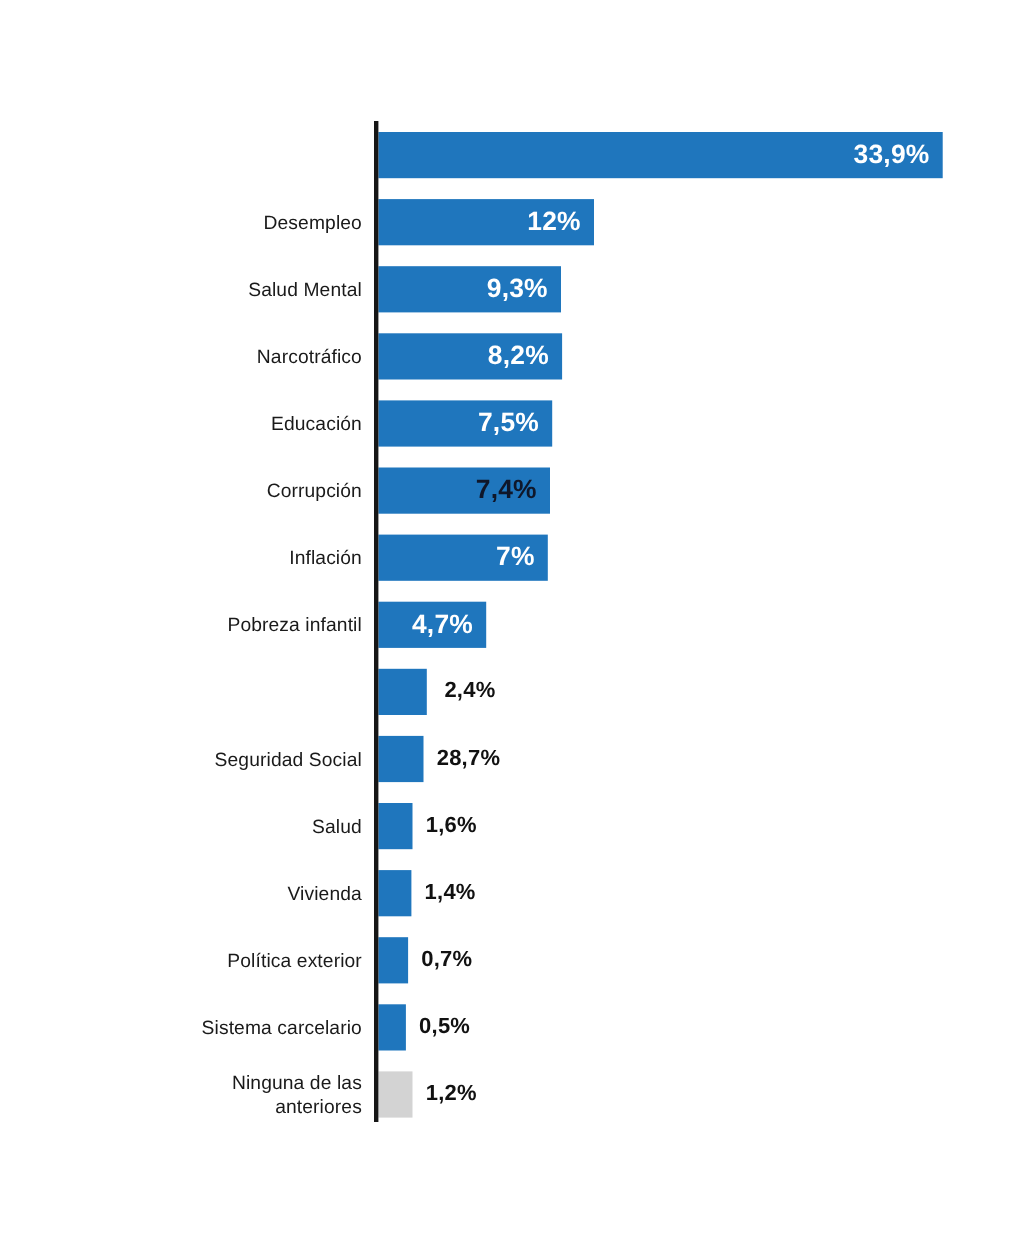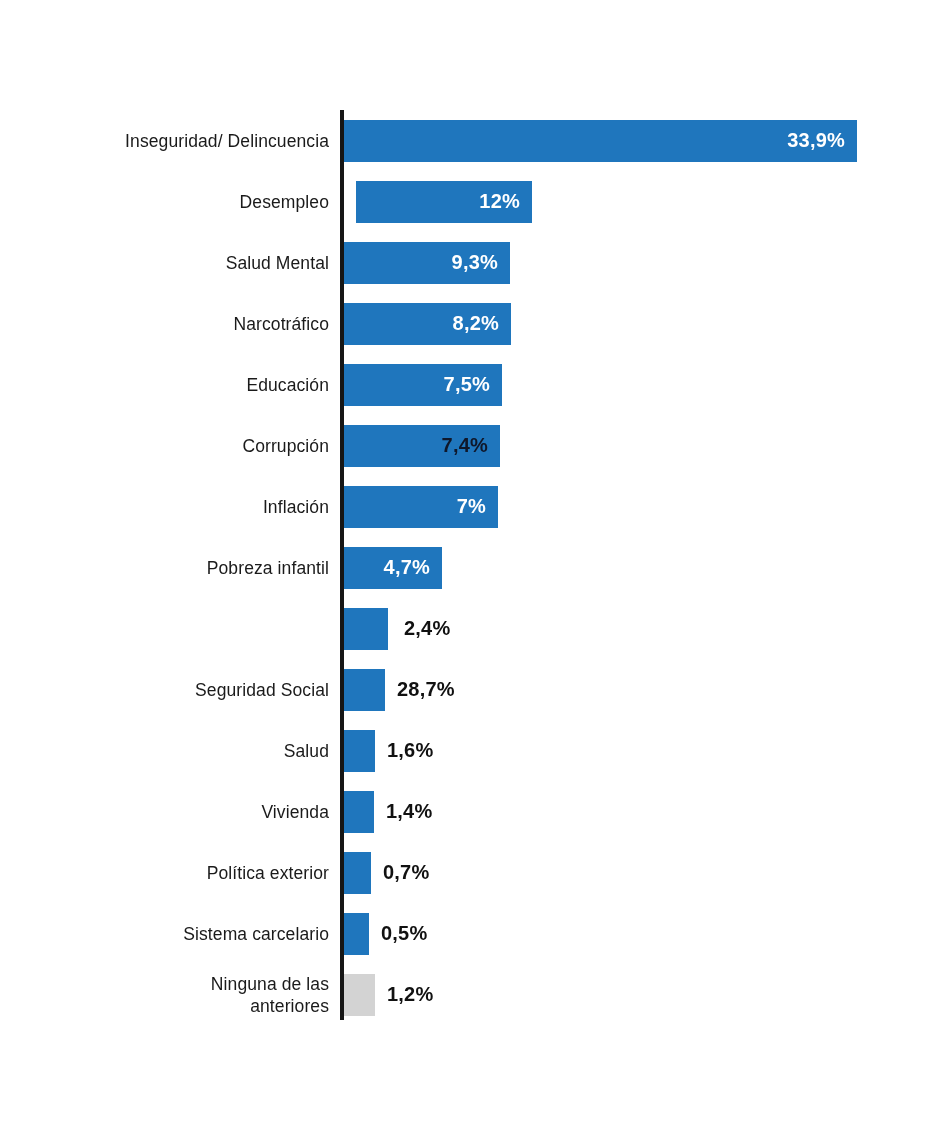--- a/index.html
+++ b/index.html
@@ -83,21 +83,21 @@
     align-items: center;
     justify-content: flex-end;
     box-sizing: border-box;
   }
   .bar.gray {
     background: #d3d3d3;
   }
 
   .bar-value-inside {
     color: #ffffff;
-    font-size: 20px;
+    font-size: 24px;
     font-weight: 700;
     padding-right: 12px;
     letter-spacing: 0.2px;
     white-space: nowrap;
   }
 
   .bar-value-outside {
     color: #111111;
     font-size: 20px;
     font-weight: 700;
@@ -109,31 +109,30 @@
 </style>
 </head>
 <body>
 
 <div id="chart-root">
 
   <div class="axis-line"></div>
 
   <div class="rows">
       <div class="row">
-        <div class="row-label">Inseguridad/ Delincuencia</div>
         <div class="bar-wrap">
           <div class="bar" style="width: 513px; background: rgb(31, 118, 189);">
             <span class="bar-value-inside" style="color: rgb(255, 255, 255);">33,9%</span>
           </div>
         </div>
       </div>
       <div class="row">
         <div class="row-label">Desempleo</div>
         <div class="bar-wrap">
-          <div class="bar" style="width: 176px; background: rgb(31, 118, 189); margin-left: 12px;">
+          <div class="bar" style="width: 196px; background: rgb(31, 118, 189);">
             <span class="bar-value-inside" style="color: rgb(255, 255, 255);">12%</span>
           </div>
         </div>
       </div>
       <div class="row">
         <div class="row-label">Salud Mental</div>
         <div class="bar-wrap">
           <div class="bar" style="width: 166px; background: rgb(31, 118, 189);">
             <span class="bar-value-inside" style="color: rgb(255, 255, 255);">9,3%</span>
           </div>

